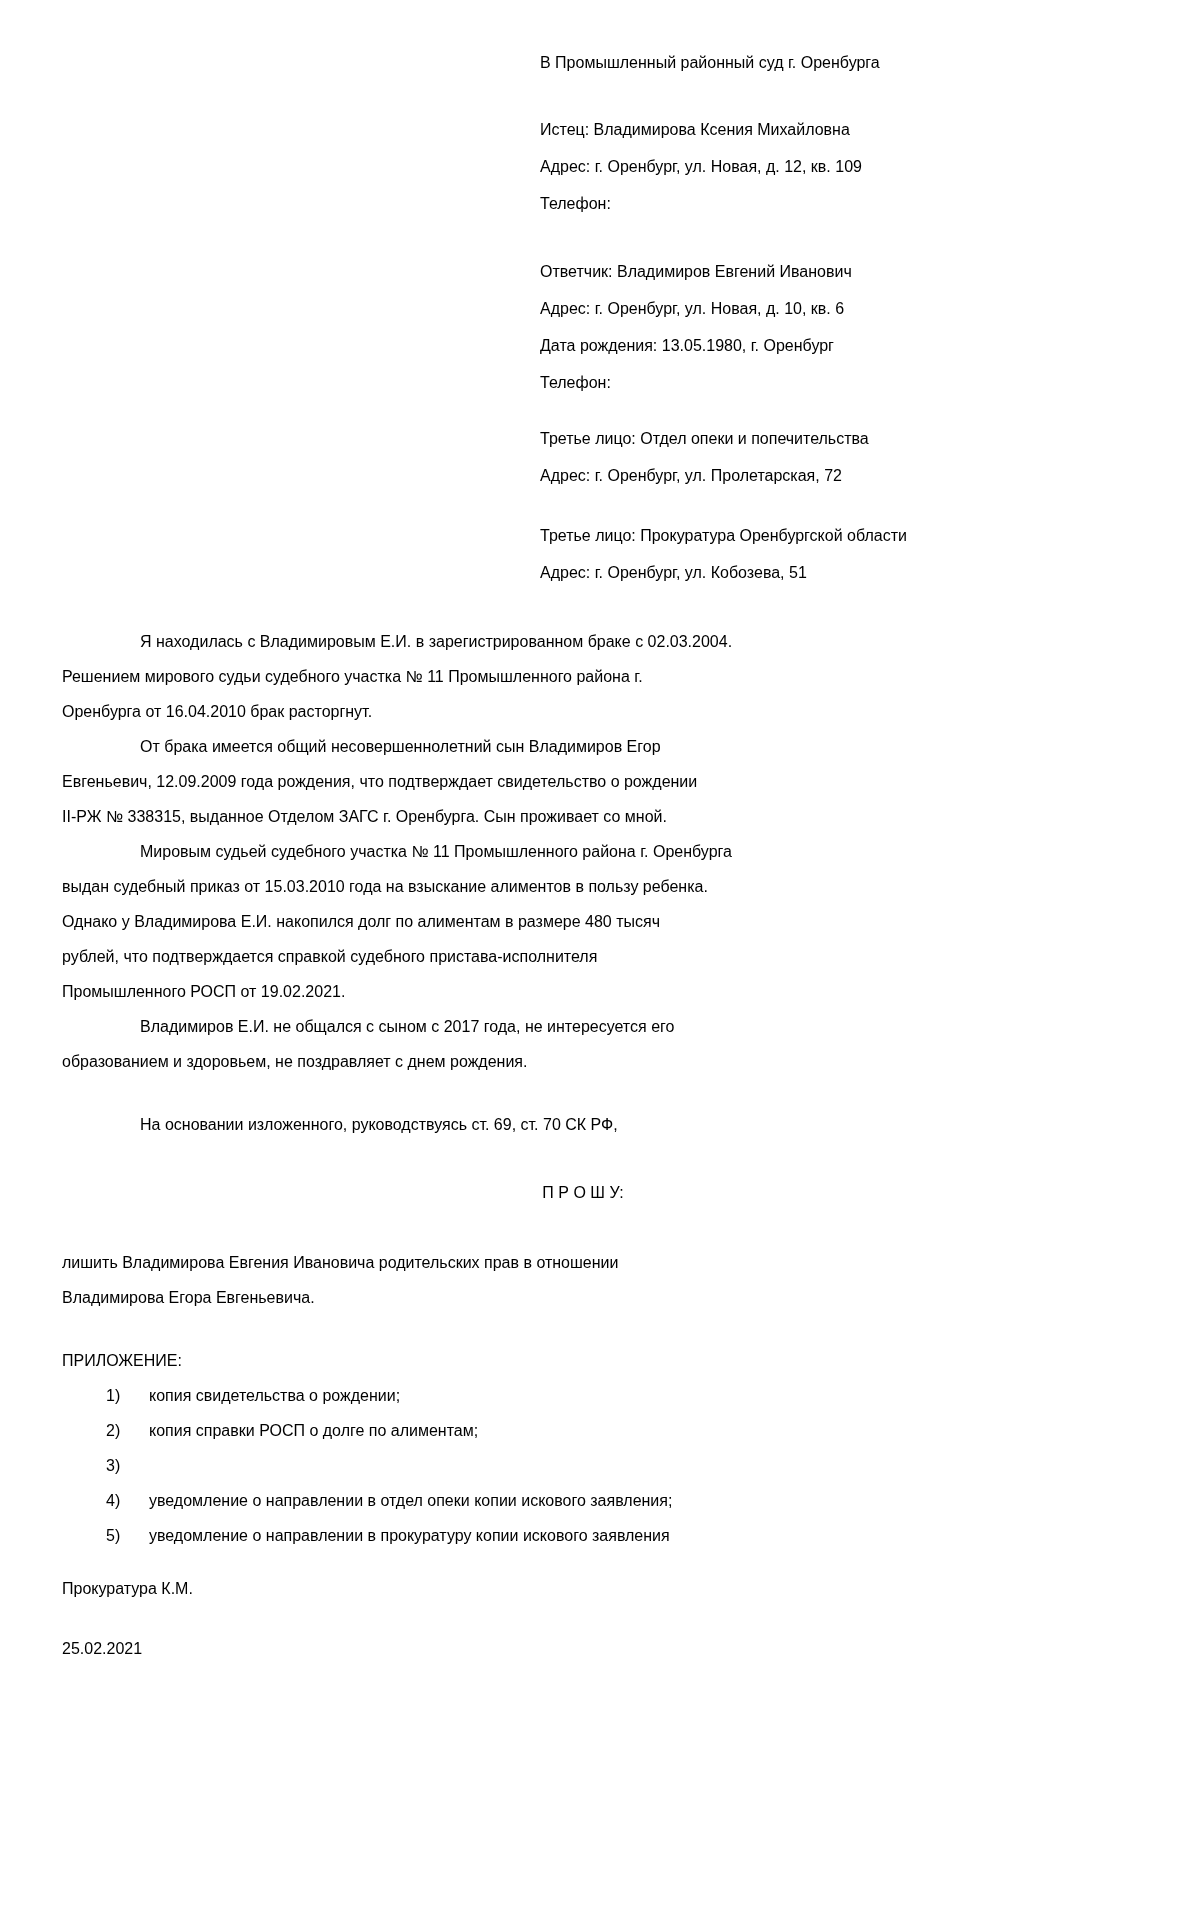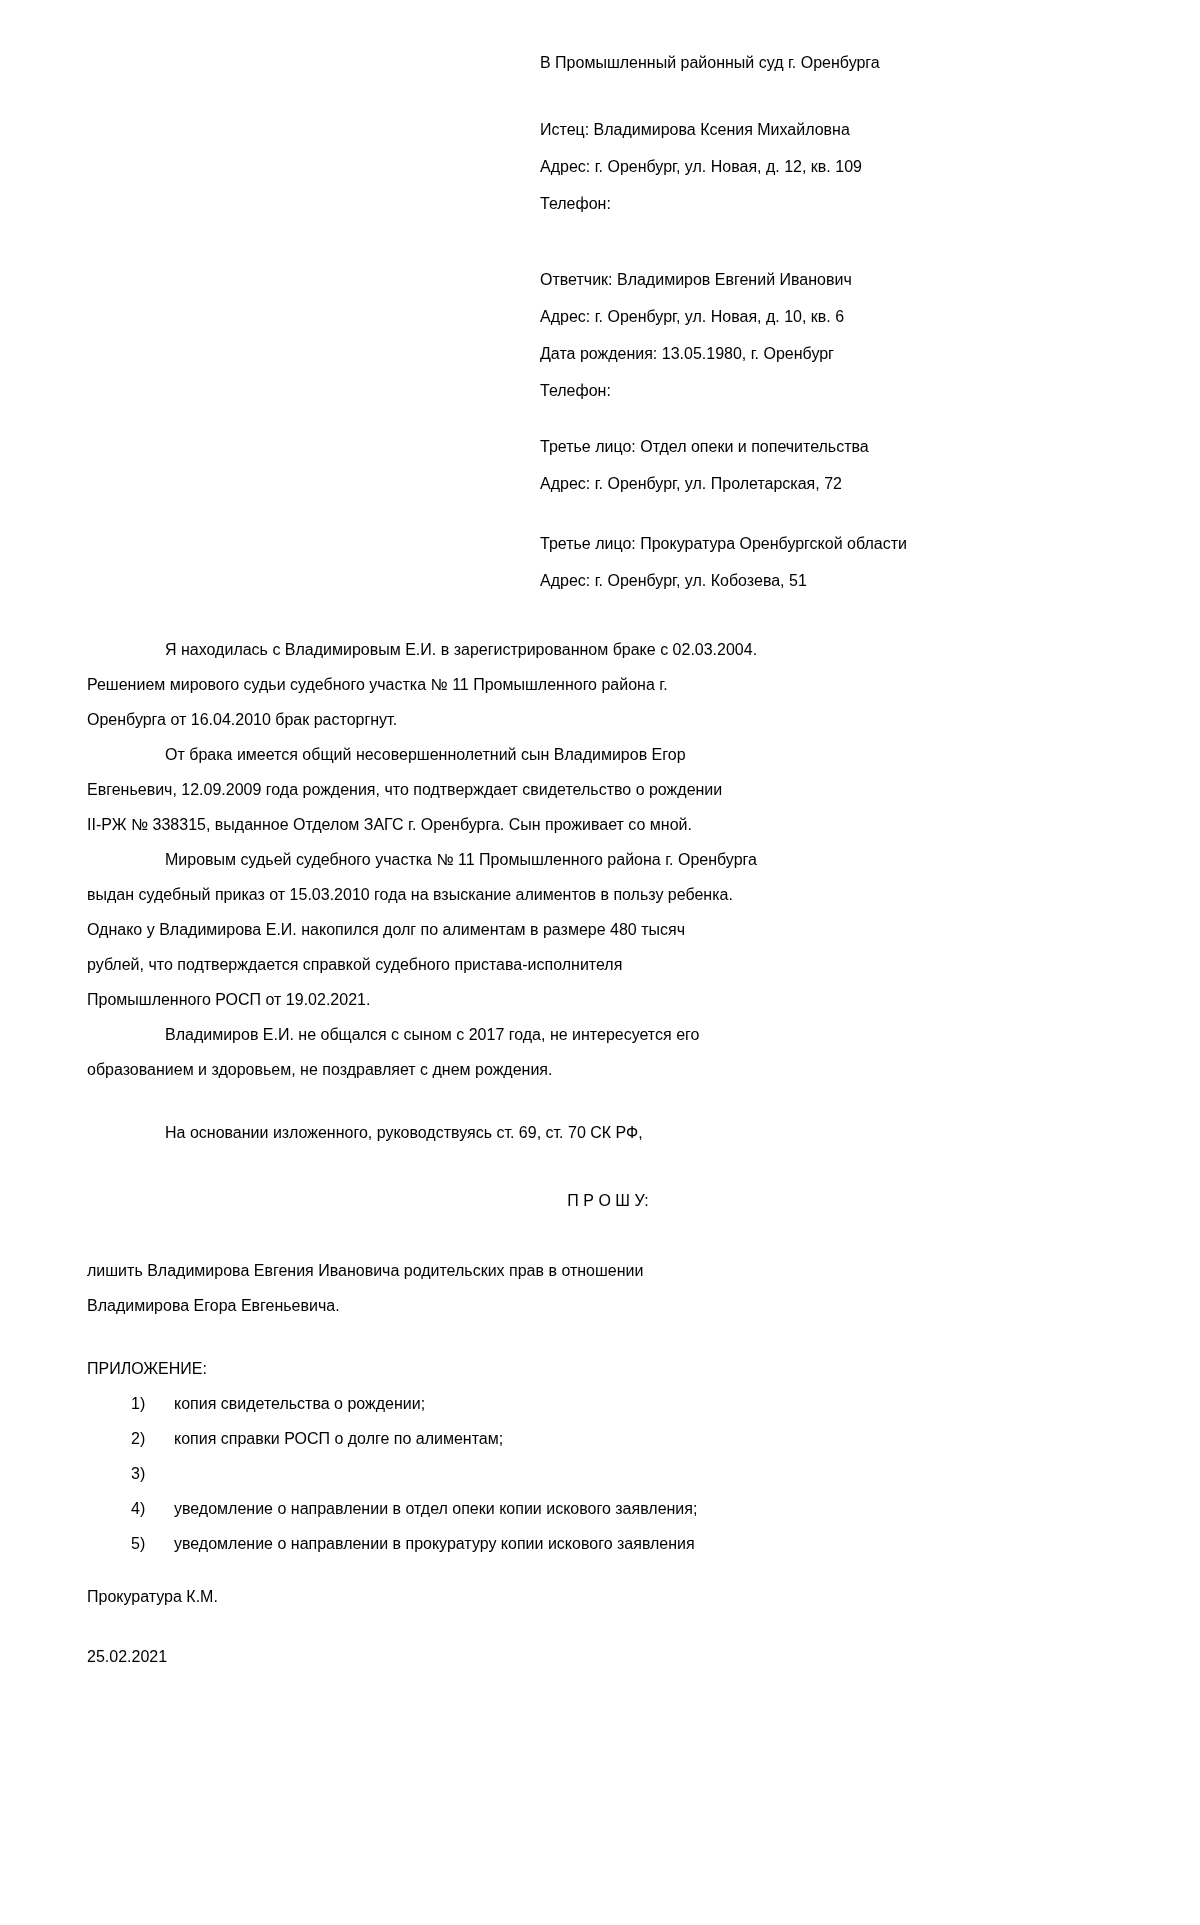--- a/index.html
+++ b/index.html
@@ -12,34 +12,34 @@
     font-family: "Liberation Sans", "DejaVu Sans", sans-serif;
     font-size: 16px;
     box-sizing: border-box;
     padding-top: 44px;
     overflow: hidden;
   }
   
   .hdr { margin-left: 540px; line-height: 37px; }
   .hdr .ln { white-space: nowrap; }
   .mt30 { margin-top: 30px; }
-  .mt31 { margin-top: 39px; }
+  .mt31 { margin-top: 31px; }
   .mt19 { margin-top: 19px; }
   .mt23 { margin-top: 23px; }
   
   .title-block {
     margin-left: 87px;
     width: 1042px;
     margin-top: 66px;
     line-height: 37px;
     text-align: center;
   }
   
   .body-col {
-    margin-left: 87px;
+    margin-left: 62px;
     width: 1042px;
     line-height: 35px;
   }
   .body-col .ln { white-space: nowrap; }
   .paras { margin-top: 33px; }
   .indent { padding-left: 78px; }
   .basis { margin-top: 28px; }
   .prosu { margin-top: 33px; text-align: center; }
   .request { margin-top: 35px; }
   .attach-head { margin-top: 28px; }

